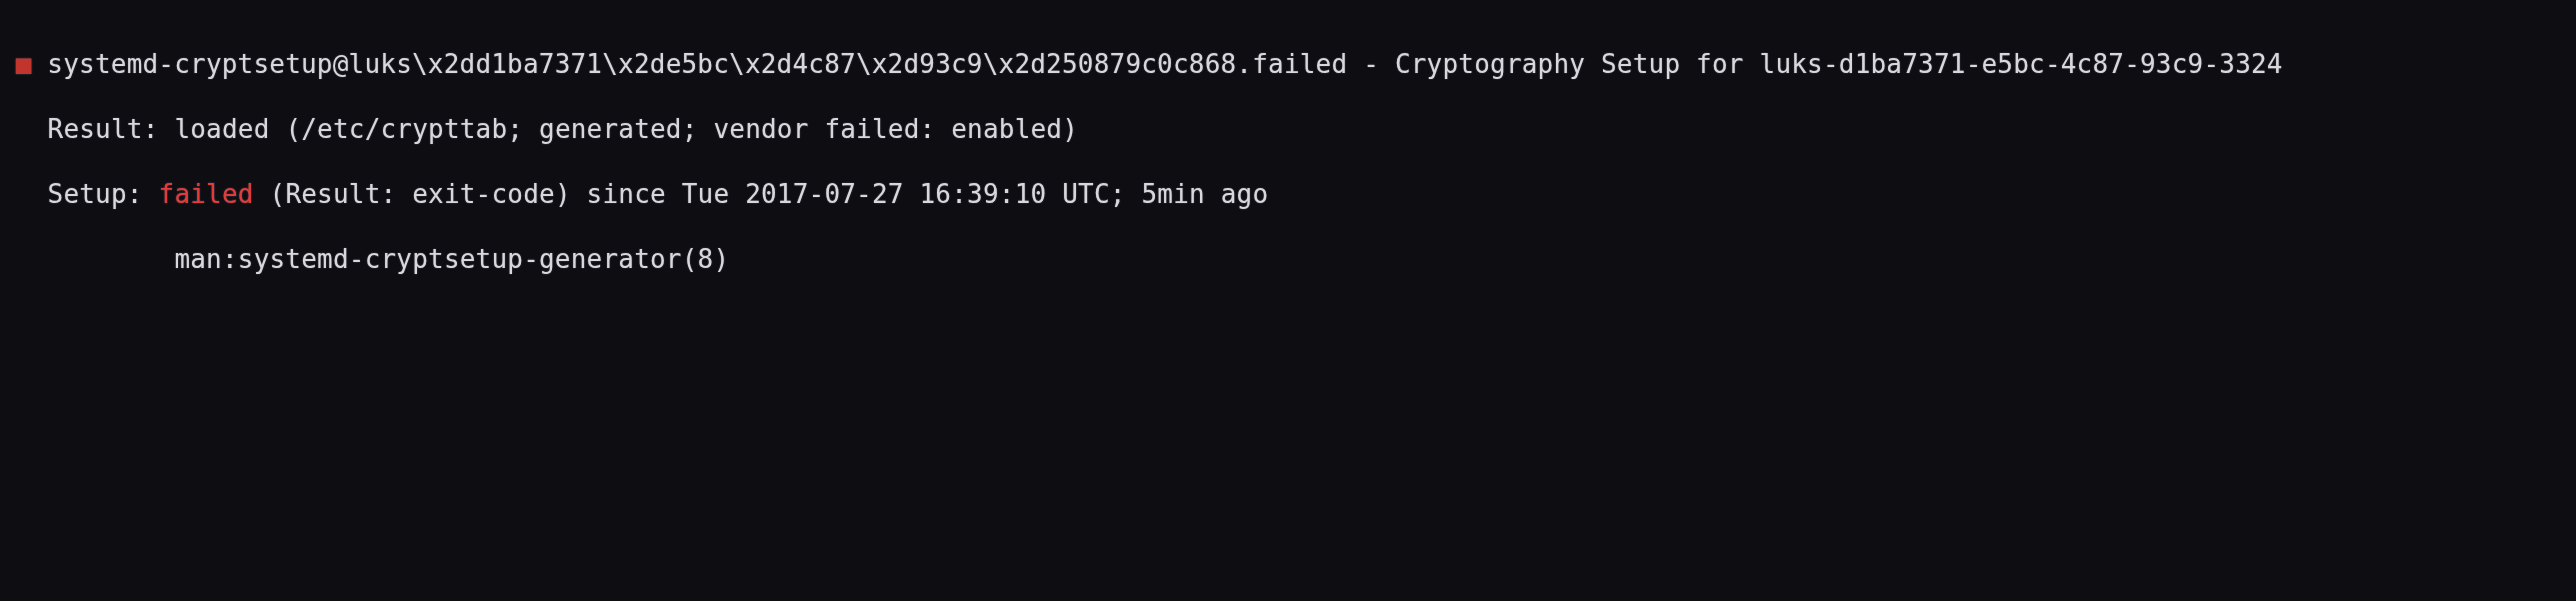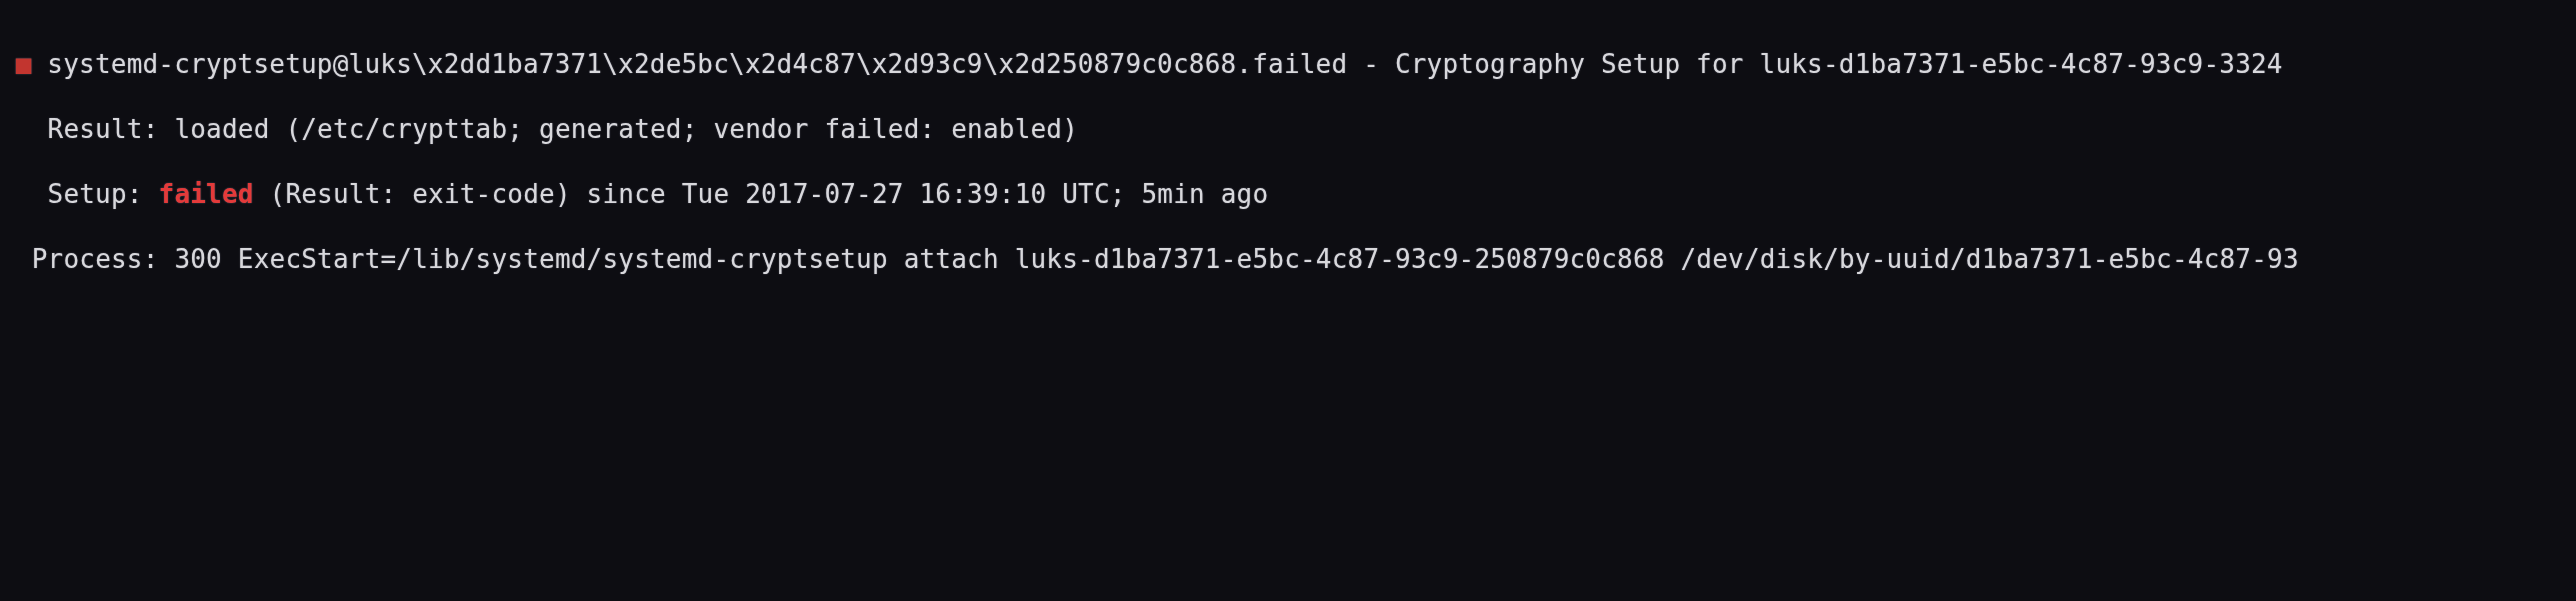--- a/index.html
+++ b/index.html
@@ -18,32 +18,32 @@
     white-space: pre;
     padding: 15.5px 0 0 0;
     letter-spacing: 0.2px;
     text-shadow: 0 0 1.7px rgba(200,200,230,0.4);
   }
   .bullet {
     color: #c2352f;
     display: inline-block;
     width: 1.0ch;
   }
-  .bold { font-weight: bold; }
+  .bold { font-weight: normal; }
   .red  { color: #e43a3a; }
   .line { display: block; }
 </style>
 </head>
 <body>
 
 <div class="terminal">
 <span class="line"> <span class="bullet">■</span> <span>systemd-cryptsetup@luks\x2dd1ba7371\x2de5bc\x2d4c87\x2d93c9\x2d250879c0c868.failed</span> - <span>Cryptography Setup for luks-d1ba7371-e5bc-4c87-93c9-3324</span></span>
 <span class="line">   <span>Result:</span> <span>loaded (/etc/crypttab; generated; vendor failed: enabled)</span></span>
 <span class="line">   <span>Setup:</span> <span class="red bold">failed</span> <span>(Result: exit-code) since Tue 2017-07-27 16:39:10 UTC; 5min ago</span></span>
-<span class="line">  <span>Process:</span> <span>300 ExecStart=/lib/systemd/systemd-cryptsetup attach luks-d1ba7371-e5bc-4c87-93c9-250879c0c868 /dev/disk/by-uuid/d1ba7371-e5bc-4c87-93</span></span>
+<span class="line">           <span>man:systemd-cryptsetup-generator(8)</span></span>
 <span class="line"> </span>
 
 
 
 
 
 
 
 </div>
 

